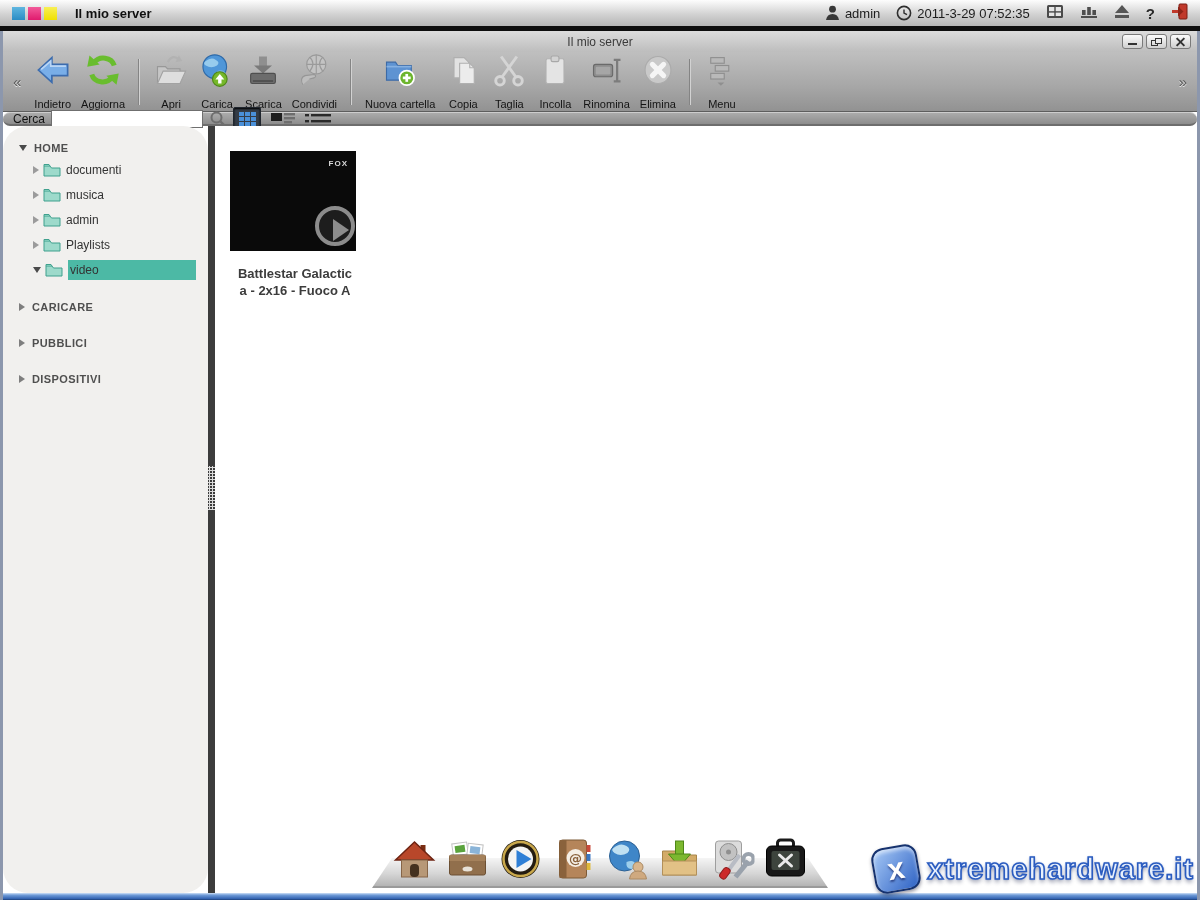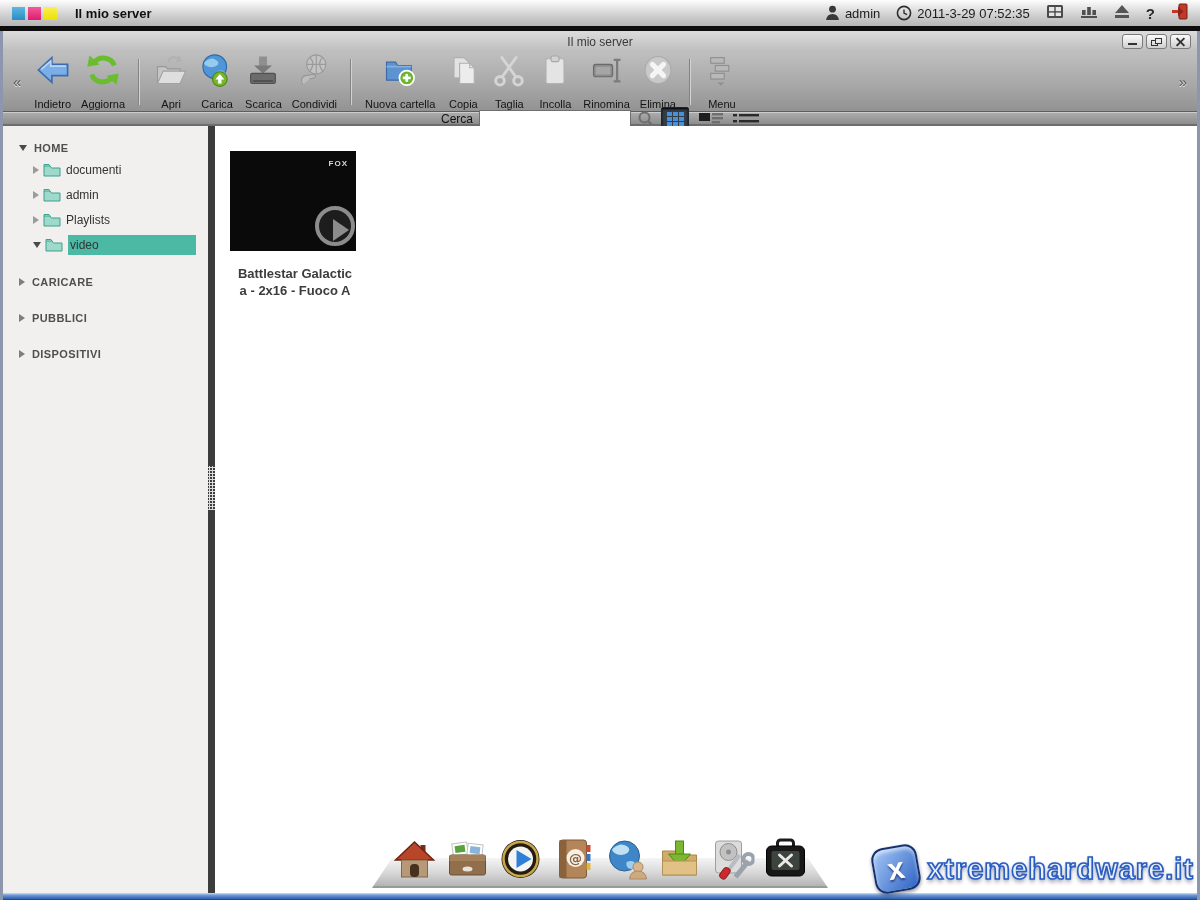--- a/index.html
+++ b/index.html
@@ -35,32 +35,32 @@
   .toolbar { height:60px; background:linear-gradient(#bfbfbf,#a6a6a6 60%,#929292); border-bottom:1px solid #5e5e5e; display:flex; align-items:center; padding:0 6px; }
   .chev { font-size:15px; color:#5a5a5a; text-shadow:0 1px 0 #e8e8e8; padding:0 4px; cursor:default; }
   .chev.right { margin-left:auto; }
   .tb-group { display:flex; gap:4px; padding:0 6px; }
   .tb-sep { width:0; height:46px; border-left:1px solid #848484; border-right:1px solid #d2d2d2; margin:0 4px; }
   .tb-btn { display:flex; flex-direction:column; align-items:center; justify-content:flex-end; gap:11px; padding:2px 3px; cursor:pointer; }
   .tb-btn svg { display:block; }
   .tb-btn .lbl { font-size:11px; color:#141414; white-space:nowrap; }
 
   
-  .filterbar { height:14px; background:linear-gradient(#ababab,#8d8d8d); border-top:1px solid #cdcdcd; border-bottom:2px solid #6d6d6d; display:flex; align-items:center; justify-content:center; gap:6px; padding:0 10px; }
+  .filterbar { height:14px; background:linear-gradient(#ababab,#8d8d8d); border-top:1px solid #cdcdcd; border-bottom:2px solid #6d6d6d; display:flex; align-items:center; justify-content:flex-start; gap:6px; padding:0 10px;border-radius:12px; }
   .search-label { font-size:12px; color:#111; }
   .search-input { width:152px; height:18px; border:1px solid #6f6f6f; background:#fff; font-size:12px; padding:0 4px; font-family:"Liberation Sans",sans-serif; }
   .viewbtn { width:28px; height:24px; border-radius:2px; display:flex; align-items:center; justify-content:center; cursor:pointer; }
   .viewbtn.active { background:#343c46; border:1px solid #20262e; box-shadow:inset 0 1px 2px #000; }
   .grid9 { display:grid; grid-template-columns:repeat(3,5px); grid-template-rows:repeat(3,4px); gap:1px; }
   .grid9 i { background:#4a90d9; }
   .vicon { margin-left:4px; cursor:pointer; }
 
   
   .content { flex:1; display:flex; overflow:hidden; }
-  .sidebar { width:205px; background:#f1f0ee; padding:13px 0 0 16px; font-size:12px; color:#333; }
+  .sidebar { width:205px; background:#f1f0ee; padding:13px 0 0 16px; font-size:12px; color:#333;border-radius:25px; }
   .splitter { width:7px; background:#3c3c3c; cursor:col-resize; }
   .grip { width:7px; height:44px; margin-top:340px; background-image:radial-gradient(#dcdcdc 1px, transparent 1.2px); background-size:3px 3px; }
   .main { flex:1; background:#ffffff; padding:25px 0 0 15px; position:relative; }
 
   .tri-down { width:0; height:0; border-left:4px solid transparent; border-right:4px solid transparent; border-top:6px solid #4a4a4a; display:inline-block; }
   .tri-right { width:0; height:0; border-top:4px solid transparent; border-bottom:4px solid transparent; border-left:6px solid #9b9b9b; display:inline-block; }
   .tri-right.dark { border-left-color:#7e7e7e; }
   .side-header { display:flex; align-items:center; gap:7px; height:18px; cursor:pointer; }
   .side-header .hlbl { font-weight:bold; font-size:11px; color:#4f4f4f; letter-spacing:.4px; }
   .side-row { display:flex; align-items:center; height:25px; margin-left:14px; cursor:pointer; }
@@ -366,20 +366,28 @@
               <path d="M1 3 V1.5 h5 l1 1.5" fill="#7ecab8" stroke="#3fa08d"></path>
             </svg>
           <span class="rlbl">documenti</span>
         </div>
         <div class="side-row">
           <span class="tri tri-right"></span>
           <svg width="18" height="14" viewBox="0 0 18 14">
               <path d="M1 3 h6 l1.5 2 H17 v8 H1 Z" fill="#9ddacb" stroke="#3fa08d"></path>
               <path d="M1 3 V1.5 h5 l1 1.5" fill="#7ecab8" stroke="#3fa08d"></path>
             </svg>
+          <span class="rlbl">musica</span>
+        </div>
+        <div class="side-row">
+          <span class="tri tri-right"></span>
+          <svg width="18" height="14" viewBox="0 0 18 14">
+              <path d="M1 3 h6 l1.5 2 H17 v8 H1 Z" fill="#9ddacb" stroke="#3fa08d"></path>
+              <path d="M1 3 V1.5 h5 l1 1.5" fill="#7ecab8" stroke="#3fa08d"></path>
+            </svg>
           <span class="rlbl">admin</span>
         </div>
         <div class="side-row">
           <span class="tri tri-right"></span>
           <svg width="18" height="14" viewBox="0 0 18 14">
               <path d="M1 3 h6 l1.5 2 H17 v8 H1 Z" fill="#9ddacb" stroke="#3fa08d"></path>
               <path d="M1 3 V1.5 h5 l1 1.5" fill="#7ecab8" stroke="#3fa08d"></path>
             </svg>
           <span class="rlbl">Playlists</span>
         </div>

